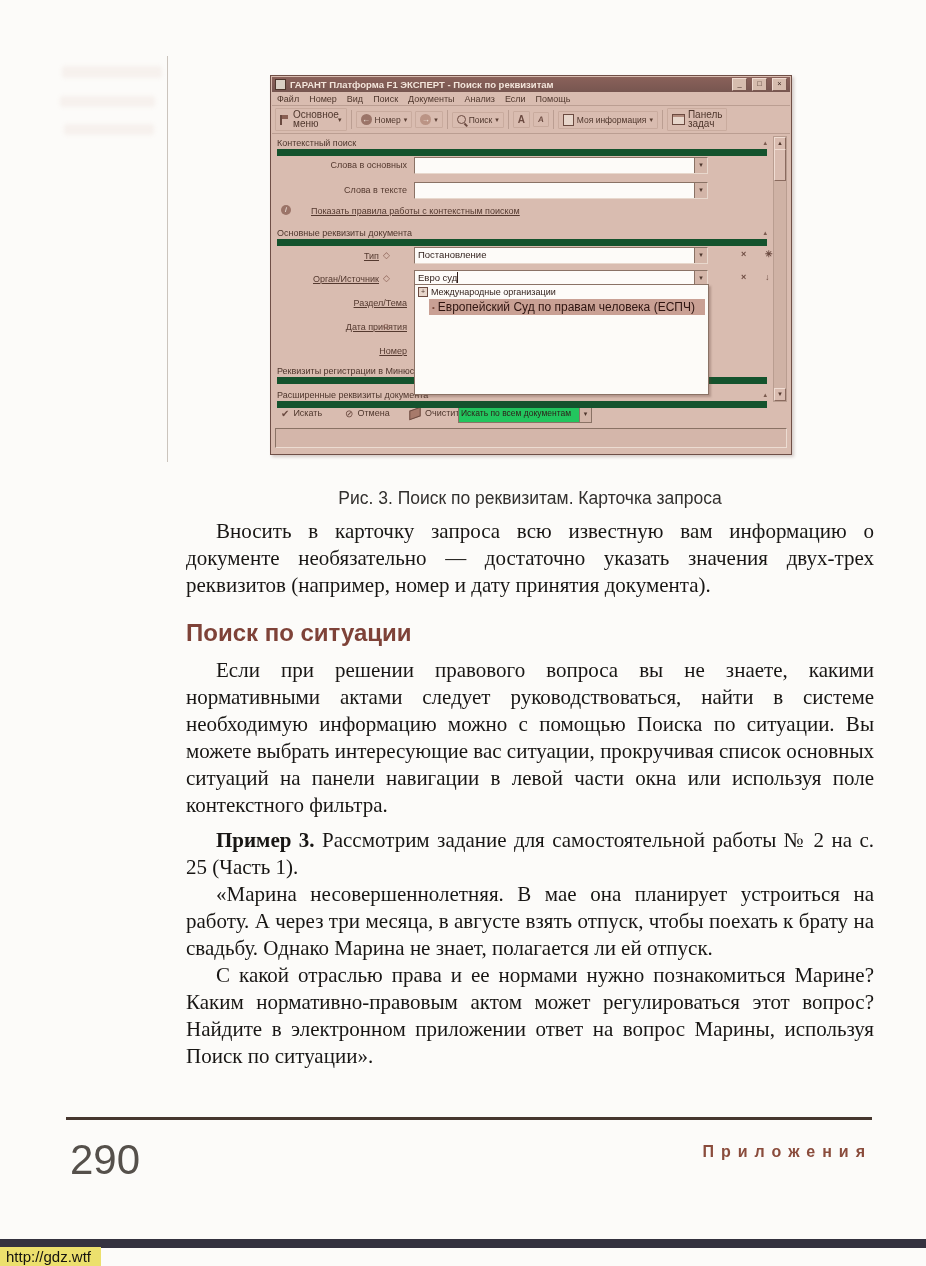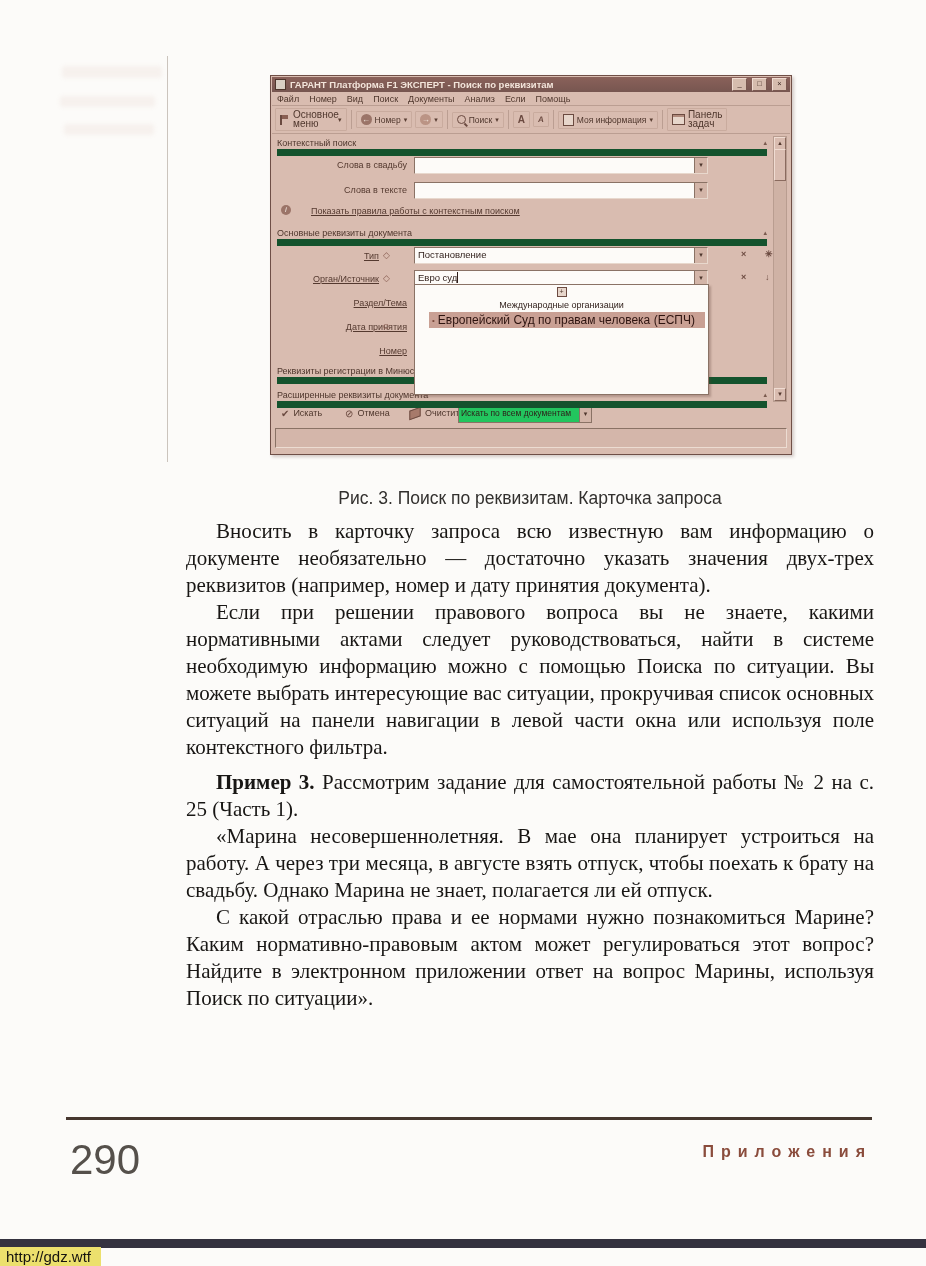--- a/index.html
+++ b/index.html
@@ -60,21 +60,21 @@
   .combo .caret-on{border-right:1px solid #2e1d18;}
   .combo .dbtn{width:12px;background:#d3b5a8;border-left:1px solid #8a7265;font-size:7px;
                text-align:center;line-height:13px;color:#4e362c;}
   .rowic{position:absolute;font-size:9px;color:#6b4a40;font-weight:bold;}
   .info-ic{position:absolute;left:10px;width:10px;height:10px;border-radius:50%;background:#9b7468;
            color:#f4e8e0;font-size:8px;line-height:10px;text-align:center;font-style:italic;}
   .ruleslink{position:absolute;left:40px;font-size:9px;color:#54392f;text-decoration:underline;}
 
   .popup{position:absolute;left:143px;top:208px;width:293px;height:109px;background:#fdfbf8;
          border:1px solid #8a7265;box-shadow:2px 2px 2px rgba(90,60,50,.3);z-index:5;font-size:9px;}
-  .popup .grp{display:flex;gap:3px;align-items:center;padding:2px 3px;color:#2e1d18;flex-direction:column;}
+  .popup .grp{display:flex;gap:3px;align-items:center;padding:2px 3px;color:#2e1d18;}
   .tree-ic{width:8px;height:8px;border:1px solid #6b4a40;background:#e7d6cb;font-size:7px;
            line-height:7px;text-align:center;color:#4e362c;}
   .popup .sel{display:flex;gap:3px;align-items:center;margin:0 3px 0 14px;background:#c9a094;
               color:#2e1410;padding:1px 3px;}
   .bullet{color:#7a4a3c;font-size:8px;}
 
   .wbtn{position:absolute;display:flex;align-items:center;gap:4px;font-size:9px;color:#4e362c;height:16px;}
   .ic-check{color:#6b4a40;font-size:10px;}
   .ic-cancel{color:#6b4a40;font-size:10px;}
   .ic-eraser{width:10px;height:7px;background:#a77a6b;border:1px solid #6b4a40;transform:rotate(-20deg) skewX(-20deg);}
@@ -178,21 +178,21 @@
       <span class="tbtn">
         <span class="icon-panel"></span>
         <span class="two" style="width:34px">Панель задач</span>
       </span>
     </div>
 
     <div class="grouphdr" style="top:60px">
       <span>Контекстный поиск</span>
       <span class="coll">▴</span>
     </div>
-    <span class="lbl" style="top:84px">Слова в свадьбу</span>
+    <span class="lbl" style="top:84px">Слова в основных</span>
     <div class="combo" style="top:81px">
       <span class="val"></span>
       <span class="dbtn">▾</span>
     </div>
     <span class="lbl" style="top:109px">Слова в тексте</span>
     <div class="combo" style="top:106px">
       <span class="val"></span>
       <span class="dbtn">▾</span>
     </div>
     <span class="info-ic" style="top:129px">i</span>
@@ -273,20 +273,21 @@
       <span class="sarrow" style="top:0">▲</span>
       <span class="sthumb"></span>
       <span class="sarrow" style="bottom:0">▼</span>
     </div>
   </div>
 
   <div class="caption">Рис. 3. Поиск по реквизитам. Карточка запроса</div>
 
   <div class="textcol">
     <p class="body-p">Вносить в карточку запроса всю известную вам информацию о документе необязательно — достаточно указать значения двух-трех реквизитов (например, номер и дату принятия документа).</p>
+    <h2 class="h-sit">Поиск по ситуации</h2>
     <p class="body-p">Если при решении правового вопроса вы не знаете, какими нормативными актами следует руководствоваться, найти в системе необходимую информацию можно с помощью Поиска по ситуации. Вы можете выбрать интересующие вас ситуации, прокручивая список основных ситуаций на панели навигации в левой части окна или используя поле контекстного фильтра.</p>
     <p class="body-p mt8"><b>Пример 3.</b><span> Рассмотрим задание для самостоятельной работы № 2 на с. 25 (Часть 1).</span></p>
     <p class="body-p">«Марина несовершеннолетняя. В мае она планирует устроиться на работу. А через три месяца, в августе взять отпуск, чтобы поехать к брату на свадьбу. Однако Марина не знает, полагается ли ей отпуск.</p>
     <p class="body-p">С какой отраслью права и ее нормами нужно познакомиться Марине? Каким нормативно-правовым актом может регулироваться этот вопрос? Найдите в электронном приложении ответ на вопрос Марины, используя Поиск по ситуации».</p>
   </div>
 
   <div class="footer-rule"></div>
   <div class="page-num">290</div>
   <div class="footer-sec">Приложения</div>
 

